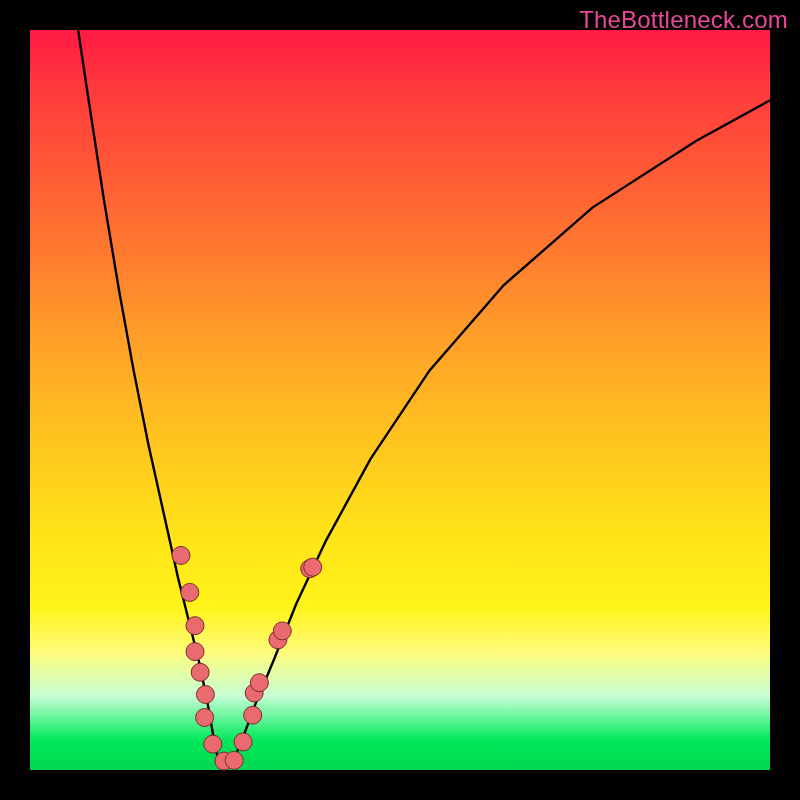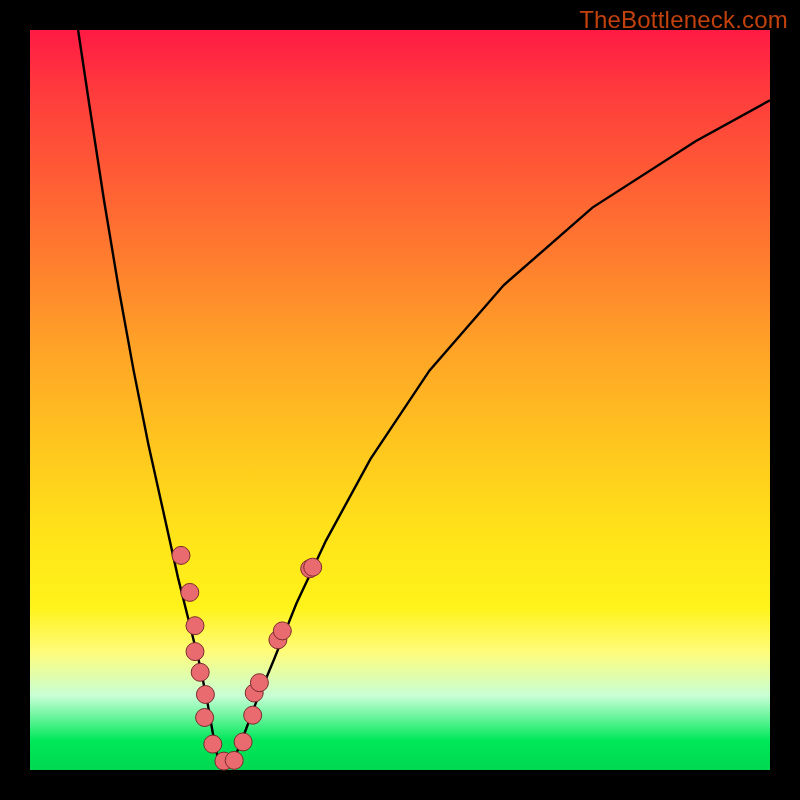--- a/index.html
+++ b/index.html
@@ -11,21 +11,21 @@
     #ff5736 18%,
     #ff7a2f 30%,
     #ffa028 42%,
     #ffc31f 55%,
     #ffe319 68%,
     #fff31a 78%,
     #fffc7a 84%,
     #c7ffd6 90%,
     #00e85a 96%,
     #00d850 100%)}
-.watermark{position:absolute;top:6px;right:12px;color:#c2410c;font-size:24px;font-weight:400;letter-spacing:0.2px}
+.watermark{position:absolute;top:6px;right:12px;color:#ec4899;font-size:24px;font-weight:400;letter-spacing:0.2px}
 svg{position:absolute;left:0;top:0}
 </style>
 </head>
 <body>
 
 <div class="frame">
   <div class="plot"></div>
   <div class="watermark">TheBottleneck.com</div>
   <svg id="svg" width="800" height="800">
       <path d="M78.1 30.0 L89.2 104.0 L104.0 200.2 L118.8 289.0 L133.6 370.4 L148.4 444.4 L163.2 511.0 L178.0 577.6 L189.1 622.0 L200.2 666.4 L207.6 703.4 L212.8 733.0 L217.2 755.2 L222.4 762.6 L229.8 762.6 L237.2 751.5 L244.6 733.0 L255.7 703.4 L274.2 659.0 L296.4 603.5 L326.0 540.6 L370.4 459.2 L429.6 370.4 L503.6 285.3 L592.4 207.6 L696.0 141.0 L770.0 100.3" fill="none" stroke="#000000" stroke-width="2.4"></path>

